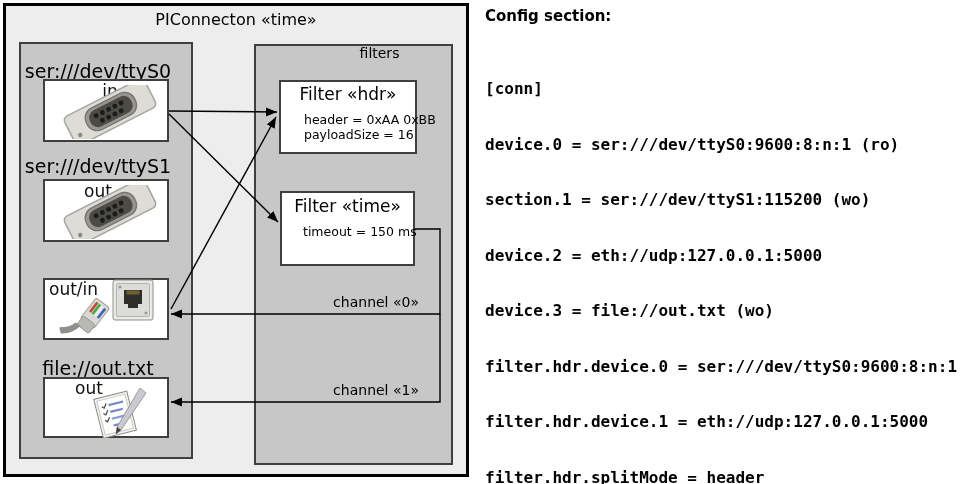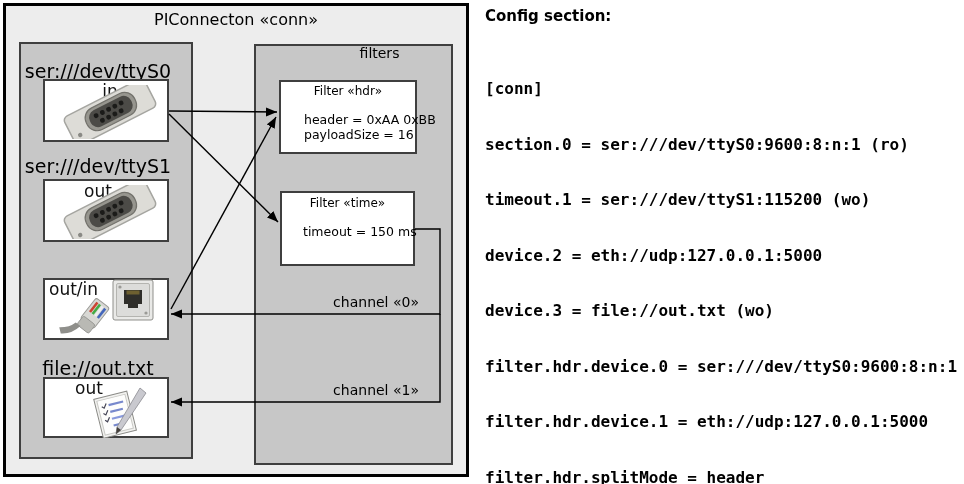--- a/index.html
+++ b/index.html
@@ -14,39 +14,39 @@
   .devices-panel{left:19px;top:42px;width:170px;height:413px;}
   .filters-panel{left:254px;top:44px;width:195px;height:417px;}
   .filters-title{left:254px;top:45px;width:199px;text-align:center;font-size:14px;margin-left:26px;}
 
   .dev-label{left:11px;width:174px;text-align:center;font-size:19px;white-space:nowrap;}
   .white-box{background:#fff;border:2px solid #3f3f3f;box-sizing:border-box;}
   .dev-box{left:43px;width:126px;}
   .dir-label{font-size:17px;color:#111;white-space:nowrap;}
 
   .filter-box{box-sizing:border-box;}
-  .filter-title{text-align:center;font-size:12px;}
+  .filter-title{text-align:center;font-size:17px;}
   .filter-props{font-size:12.5px;line-height:15px;white-space:nowrap;margin-left:16px;}
 
   .channel-label{width:100px;text-align:right;font-size:14px;white-space:nowrap;}
 
   
   .config-heading{left:485px;top:7px;font-size:15px;font-weight:bold;
                   font-family:"DejaVu Sans",sans-serif;}
   .config-body{left:485px;top:43px;font-family:"DejaVu Sans Mono",monospace;
                font-weight:bold;font-size:16px;line-height:18.5px;white-space:pre;}
   .wires{left:0;top:0;pointer-events:none;}
 </style>
 </head>
 <body>
 
 <div class="stage">
 
   <div class="abs outer-box"></div>
-  <div class="abs diagram-title">PIConnecton «conn»</div>
+  <div class="abs diagram-title">PIConnecton «time»</div>
 
   <div class="abs panel devices-panel"></div>
   <div class="abs panel filters-panel"></div>
   <div class="abs filters-title">filters</div>
 
   <div class="abs dev-label" style="top:60px">ser:///dev/ttyS0</div>
   <div class="abs white-box dev-box" style="top:79px;height:63px"></div>
   <div class="abs dir-label" style="left:43px;top:81px;width:134px;text-align:center">in</div>
   <svg class="abs" style="left:56px;top:85px" width="108" height="54" viewBox="0 0 108 54">
     <g transform="rotate(-27 54 27)">
@@ -153,22 +153,22 @@
     <path d="M169,111 L277,112" stroke="#000" stroke-width="1.4" fill="none" marker-end="url(#ah)"></path>
     <path d="M169,114 L278,222" stroke="#000" stroke-width="1.4" fill="none" marker-end="url(#ah)"></path>
     <path d="M171,309 L276,117" stroke="#000" stroke-width="1.4" fill="none" marker-end="url(#ah)"></path>
     <path d="M415,229 L440,229 L440,314 L171,314" stroke="#000" stroke-width="1.4" fill="none" marker-end="url(#ah)"></path>
     <path d="M440,314 L440,402 L171,402" stroke="#000" stroke-width="1.4" fill="none" marker-end="url(#ah)"></path>
   </svg>
 
   <div class="abs config-heading">Config section:</div>
   <div class="abs config-body">
     <div>[conn]</div>
-    <div>section.0 = ser:///dev/ttyS0:9600:8:n:1 (ro)</div>
-    <div>timeout.1 = ser:///dev/ttyS1:115200 (wo)</div>
+    <div>device.0 = ser:///dev/ttyS0:9600:8:n:1 (ro)</div>
+    <div>section.1 = ser:///dev/ttyS1:115200 (wo)</div>
     <div>device.2 = eth://udp:127.0.0.1:5000</div>
     <div>device.3 = file://out.txt (wo)</div>
     <div>filter.hdr.device.0 = ser:///dev/ttyS0:9600:8:n:1</div>
     <div>filter.hdr.device.1 = eth://udp:127.0.0.1:5000</div>
     <div>filter.hdr.splitMode = header</div>
     
     
     
     
     

